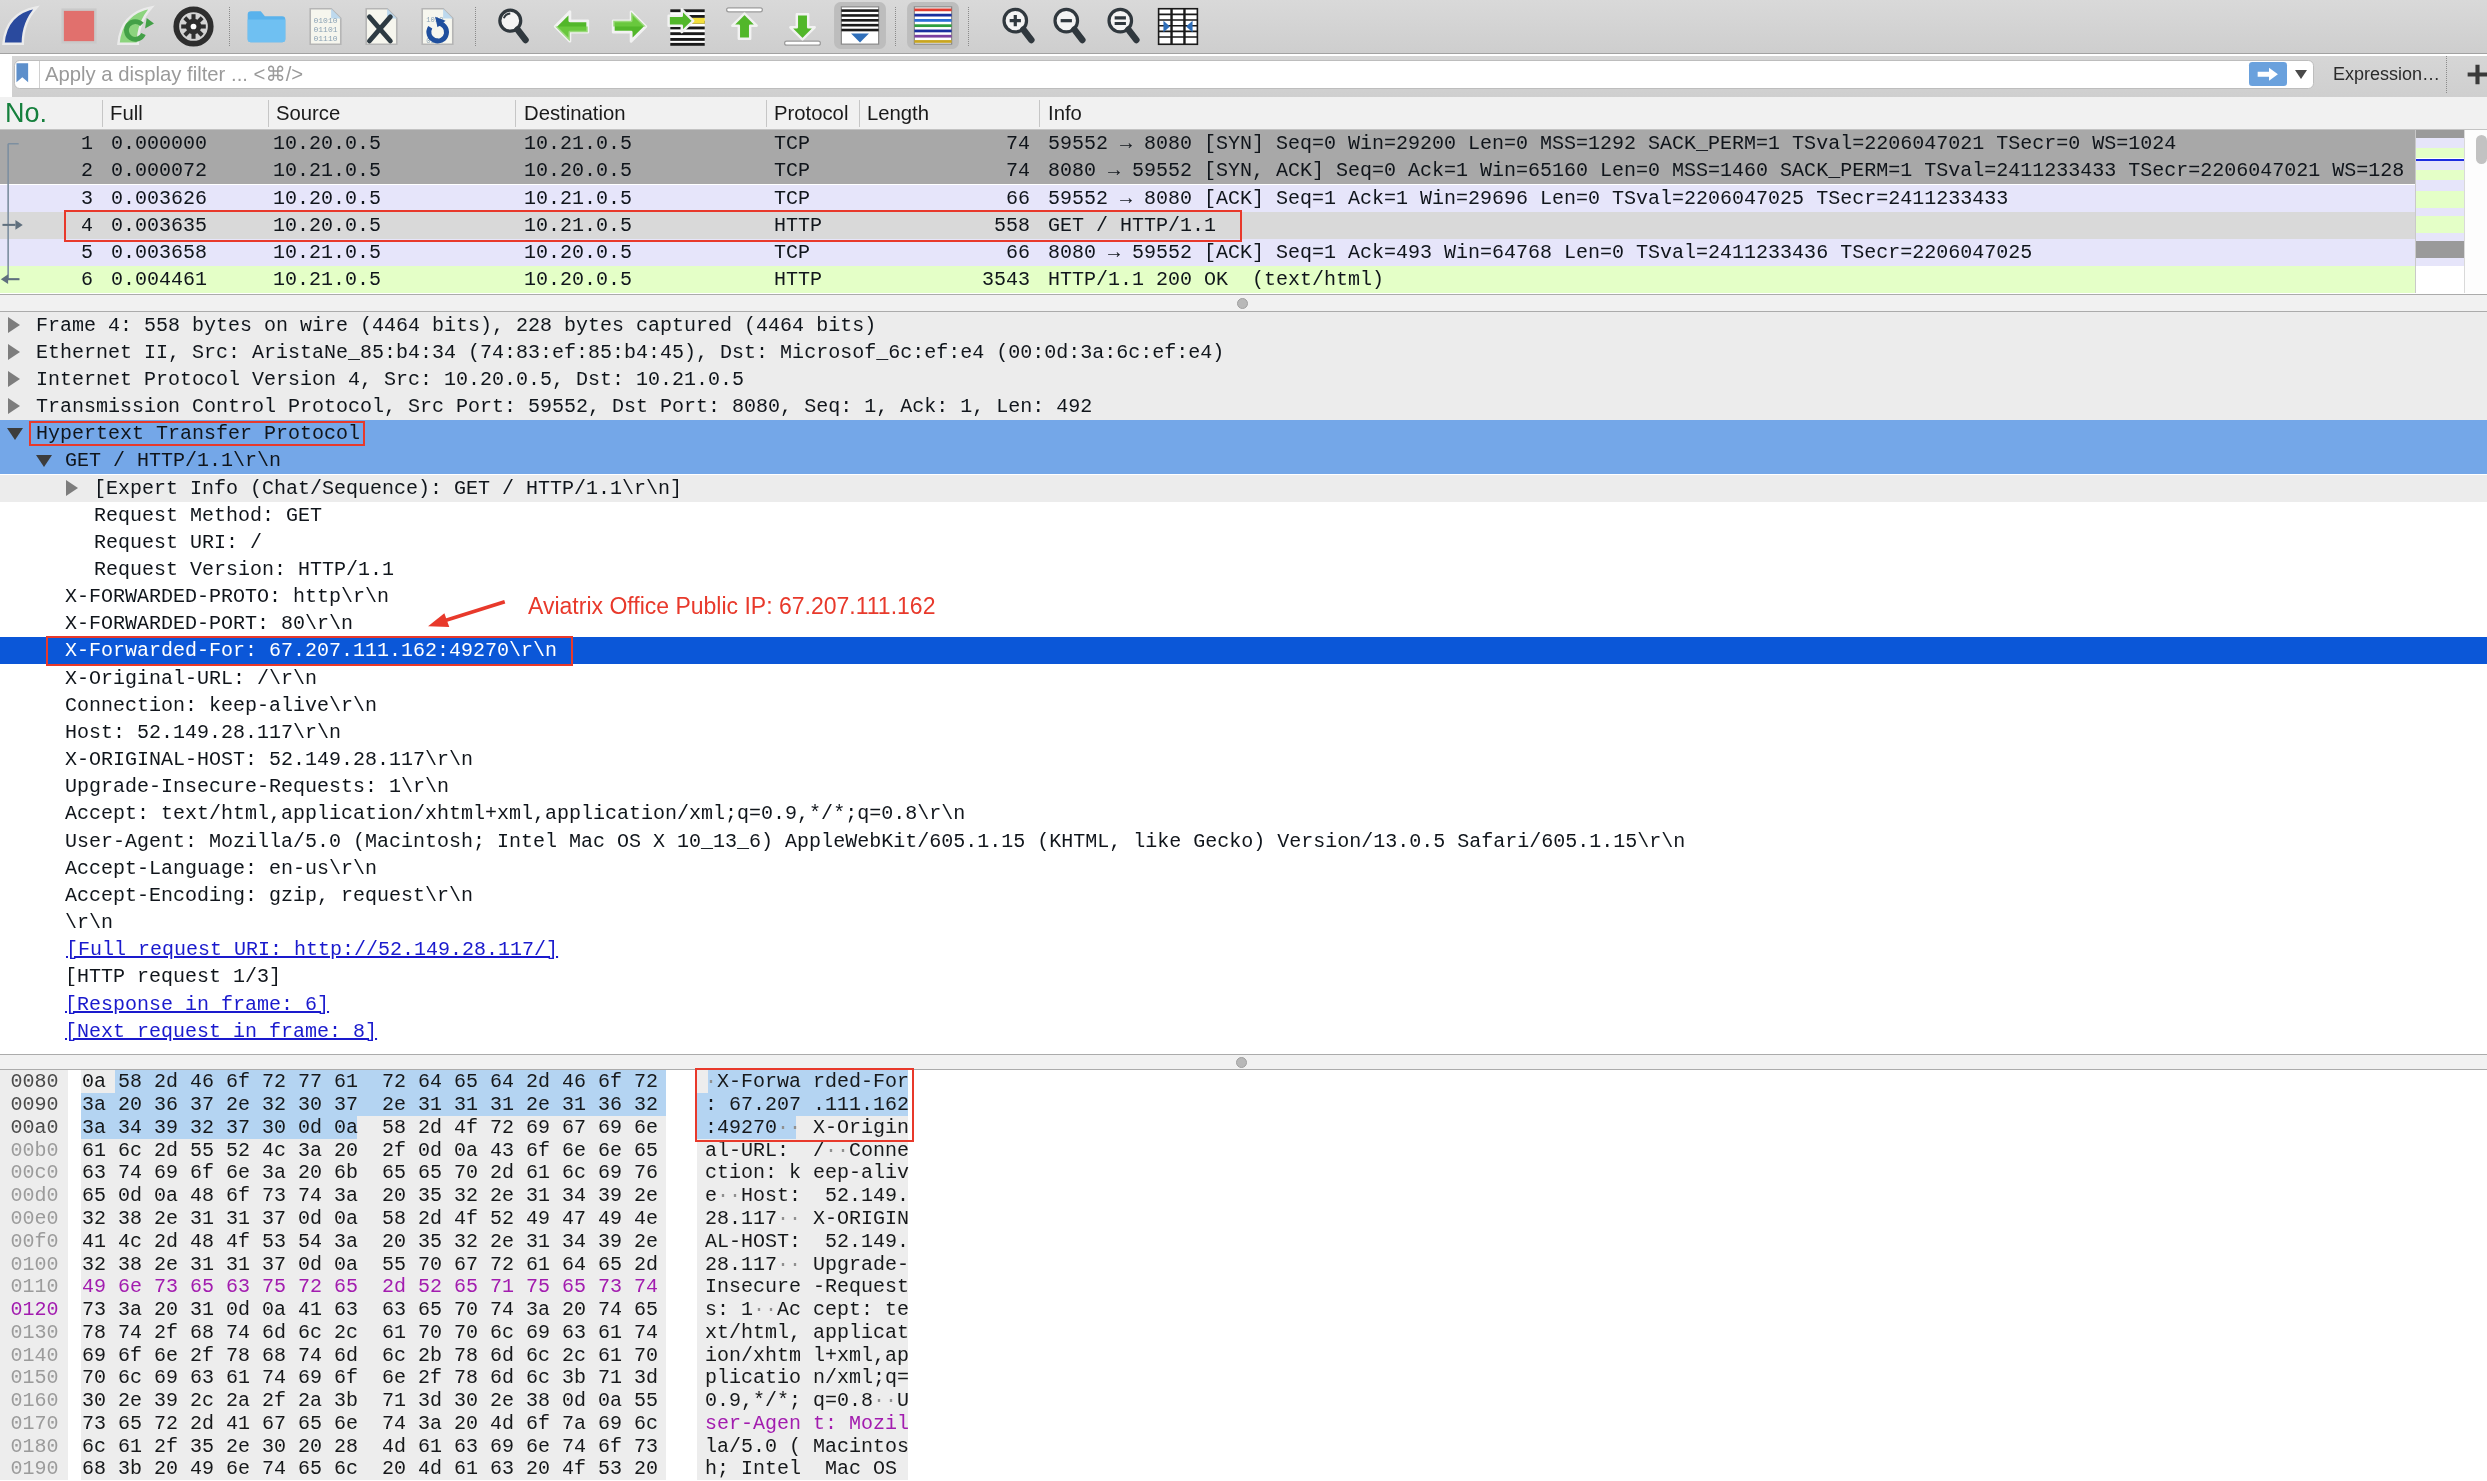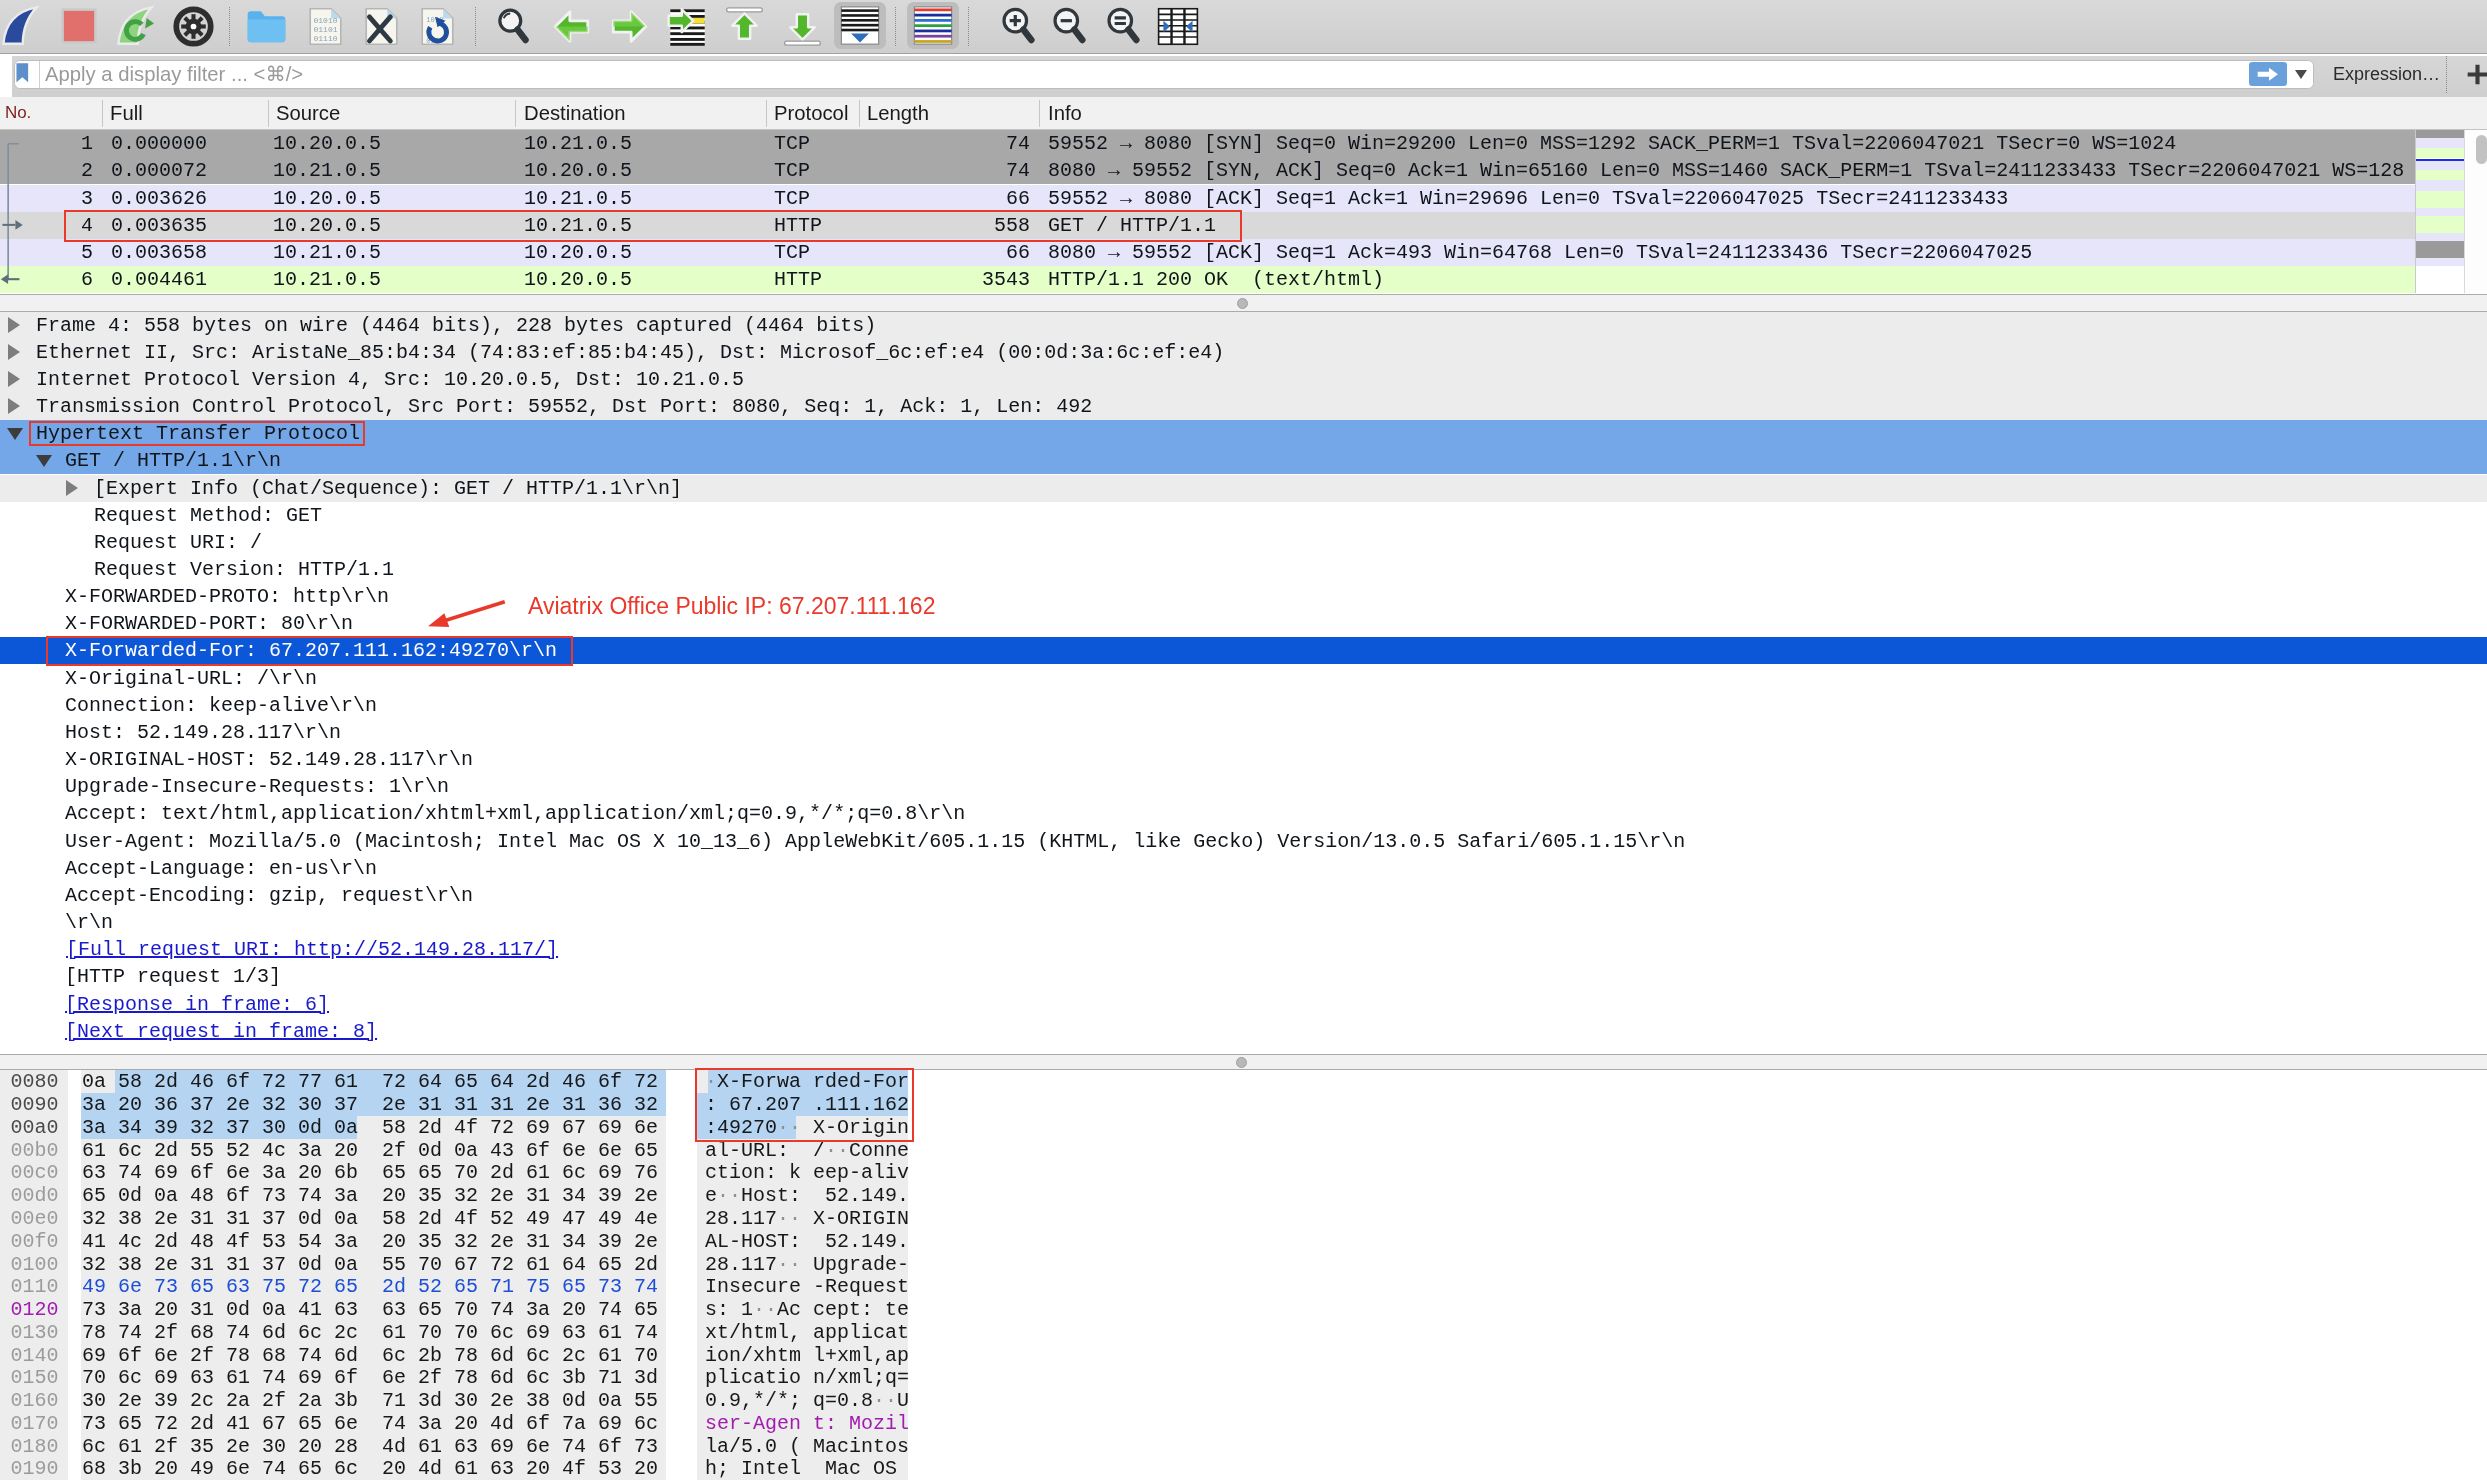--- a/index.html
+++ b/index.html
@@ -169,21 +169,21 @@
       <path d="M2 6 h14 v-5 l11 8 -11 8 v-5 h-14 Z" fill="#fff"></path>
     </svg>
  <div class="abs" style="left:2283px;top:14px;width:0;height:0;border-left:6.5px solid transparent;border-right:6.5px solid transparent;border-top:9px solid #4a4a4a"></div>
  <div class="abs sans" style="left:2321px;top:2.4px;height:32px;line-height:32px;font-size:18px;color:#2b2b2b">Expression…</div>
  <div class="abs" style="left:2434px;top:0px;width:0;height:37px;border-left:1.6px dotted #8a8a8a"></div>
  <svg class="abs" style="left:2454px;top:7.3px" width="23" height="23" viewBox="0 0 28 28">
       <path d="M14 2 v24 M2 14 h24" stroke="#3a3a3a" stroke-width="5"></path>
     </svg>
 </div>
 <div class="abs" style="left:0;top:97px;width:2487px;height:33px;background:#f1f1f1;border-bottom:1.6px solid #c3c3c3"></div>
-<div class="abs sans" style="left:4.9px;top:97px;height:32px;line-height:32px;font-size:17px;color:#7f1d1d">No.</div>
+<div class="abs sans" style="left:4.9px;top:97px;height:32px;line-height:32px;font-size:27px;color:#15803d">No.</div>
 <div class="abs sans" style="left:110px;top:97px;height:32px;line-height:32px;font-size:20.3px;color:#1a1a1a">Full</div>
 <div class="abs sans" style="left:276px;top:97px;height:32px;line-height:32px;font-size:20.3px;color:#1a1a1a">Source</div>
 <div class="abs sans" style="left:524px;top:97px;height:32px;line-height:32px;font-size:20.3px;color:#1a1a1a">Destination</div>
 <div class="abs sans" style="left:774px;top:97px;height:32px;line-height:32px;font-size:20.3px;color:#1a1a1a">Protocol</div>
 <div class="abs sans" style="left:867px;top:97px;height:32px;line-height:32px;font-size:20.3px;color:#1a1a1a">Length</div>
 <div class="abs sans" style="left:1048px;top:97px;height:32px;line-height:32px;font-size:20.3px;color:#1a1a1a">Info</div>
 <div class="abs" style="left:102px;top:100px;width:0;height:27px;border-left:1.6px solid #c6c6c6"></div>
 <div class="abs" style="left:268px;top:100px;width:0;height:27px;border-left:1.6px solid #c6c6c6"></div>
 <div class="abs" style="left:515px;top:100px;width:0;height:27px;border-left:1.6px solid #c6c6c6"></div>
 <div class="abs" style="left:766px;top:100px;width:0;height:27px;border-left:1.6px solid #c6c6c6"></div>
@@ -309,21 +309,21 @@
 <div class="abs mono" style="left:10.6px;top:1207px;height:23px;line-height:23px;color:#9b9b9b">00e0</div>
 <div class="abs mono" style="left:82px;top:1207px;height:23px;line-height:23px;color:#16181a">32 38 2e 31 31 37 0d 0a  58 2d 4f 52 49 47 49 4e</div>
 <div class="abs mono" style="left:705px;top:1207px;height:23px;line-height:23px;color:#16181a">28.117<i>·</i><i>·</i> X-ORIGIN</div>
 <div class="abs mono" style="left:10.6px;top:1230px;height:23px;line-height:23px;color:#9b9b9b">00f0</div>
 <div class="abs mono" style="left:82px;top:1230px;height:23px;line-height:23px;color:#16181a">41 4c 2d 48 4f 53 54 3a  20 35 32 2e 31 34 39 2e</div>
 <div class="abs mono" style="left:705px;top:1230px;height:23px;line-height:23px;color:#16181a">AL-HOST:  52.149.</div>
 <div class="abs mono" style="left:10.6px;top:1253px;height:23px;line-height:23px;color:#9b9b9b">0100</div>
 <div class="abs mono" style="left:82px;top:1253px;height:23px;line-height:23px;color:#16181a">32 38 2e 31 31 37 0d 0a  55 70 67 72 61 64 65 2d</div>
 <div class="abs mono" style="left:705px;top:1253px;height:23px;line-height:23px;color:#16181a">28.117<i>·</i><i>·</i> Upgrade-</div>
 <div class="abs mono" style="left:10.6px;top:1275px;height:23px;line-height:23px;color:#9b9b9b">0110</div>
-<div class="abs mono" style="left:82px;top:1275px;height:23px;line-height:23px;color:#1d4ed8">49 6e 73 65 63 75 72 65  2d 52 65 71 75 65 73 74</div>
+<div class="abs mono" style="left:82px;top:1275px;height:23px;line-height:23px;color:#a21caf">49 6e 73 65 63 75 72 65  2d 52 65 71 75 65 73 74</div>
 <div class="abs mono" style="left:705px;top:1275px;height:23px;line-height:23px;color:#16181a">Insecure -Request</div>
 <div class="abs mono" style="left:10.6px;top:1298px;height:23px;line-height:23px;color:#a21caf">0120</div>
 <div class="abs mono" style="left:82px;top:1298px;height:23px;line-height:23px;color:#16181a">73 3a 20 31 0d 0a 41 63  63 65 70 74 3a 20 74 65</div>
 <div class="abs mono" style="left:705px;top:1298px;height:23px;line-height:23px;color:#16181a">s: 1<i>·</i><i>·</i>Ac cept: te</div>
 <div class="abs mono" style="left:10.6px;top:1321px;height:23px;line-height:23px;color:#9b9b9b">0130</div>
 <div class="abs mono" style="left:82px;top:1321px;height:23px;line-height:23px;color:#16181a">78 74 2f 68 74 6d 6c 2c  61 70 70 6c 69 63 61 74</div>
 <div class="abs mono" style="left:705px;top:1321px;height:23px;line-height:23px;color:#16181a">xt/html, applicat</div>
 <div class="abs mono" style="left:10.6px;top:1344px;height:23px;line-height:23px;color:#9b9b9b">0140</div>
 <div class="abs mono" style="left:82px;top:1344px;height:23px;line-height:23px;color:#16181a">69 6f 6e 2f 78 68 74 6d  6c 2b 78 6d 6c 2c 61 70</div>
 <div class="abs mono" style="left:705px;top:1344px;height:23px;line-height:23px;color:#16181a">ion/xhtm l+xml,ap</div>

